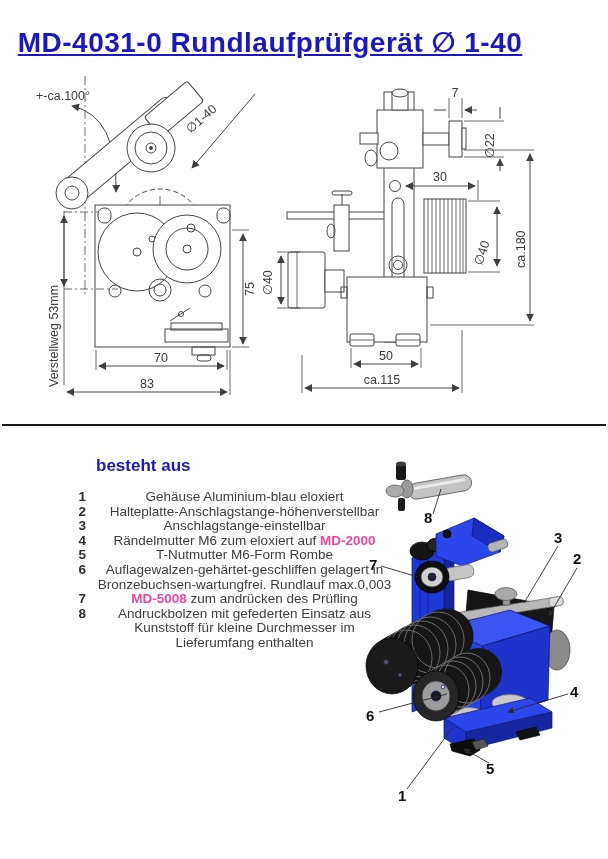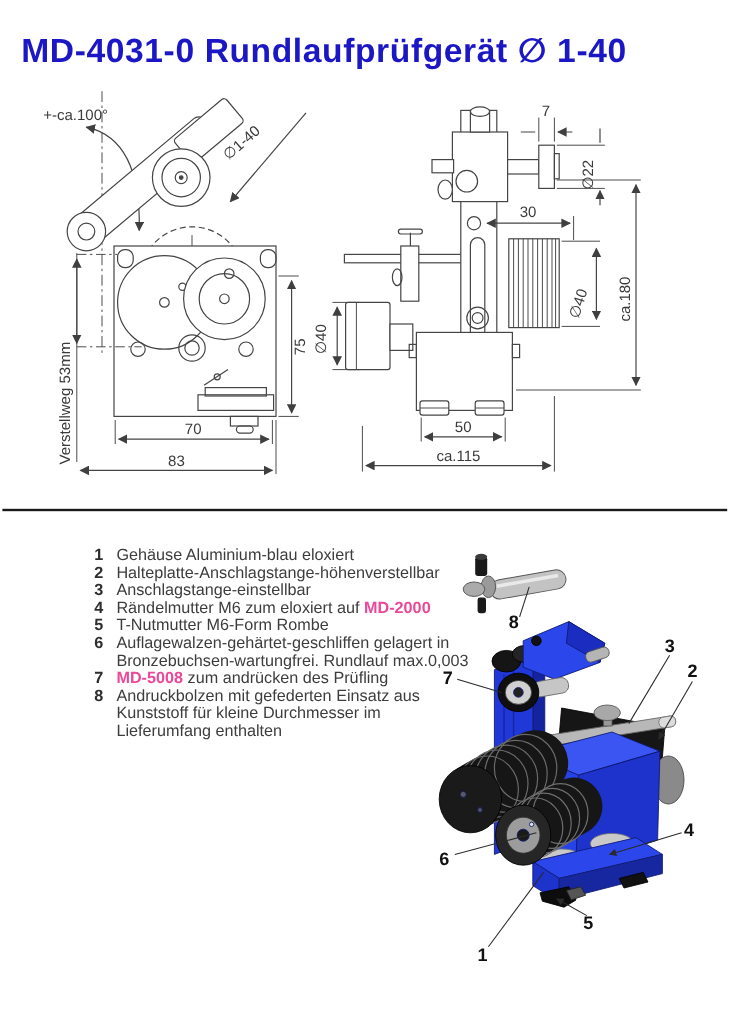--- a/index.html
+++ b/index.html
@@ -2,40 +2,40 @@
 <html><head>
 <meta charset="utf-8">
 <style>
   html,body{margin:0;padding:0;}
   body{
     width:608px;height:859px;position:relative;background:#ffffff;
     font-family:"Liberation Sans","DejaVu Sans",sans-serif;overflow:hidden;
   }
   .page-title{
     position:absolute;top:26px;left:0;width:540px;text-align:center;
-    font-size:28px;font-weight:bold;color:#1c17c4;letter-spacing:0.5px;
+    font-size:28px;font-weight:bold;color:#1c17c4;letter-spacing:0.5px;text-decoration:underline;
   }
   .divider{
     position:absolute;left:2px;top:424px;width:604px;height:2px;background:#1a1a1a;
   }
   .drawings-svg{position:absolute;left:0;top:66px;}
   .render-svg{position:absolute;left:353px;top:432px;}
   .parts{
     position:absolute;left:70px;top:456px;width:322px;color:#3d3d3d;
   }
   .parts-heading{
     margin-left:26px;font-size:17px;font-weight:bold;color:#1c17c4;margin-bottom:14px;
   }
   .pl-row{display:flex;align-items:flex-start;}
   .pl-num{
     width:16px;text-align:right;margin-right:11px;font-size:13.5px;
     font-weight:bold;color:#2e2e2e;line-height:14.6px;flex:none;
   }
   .pl-text{
-    font-size:13.5px;line-height:14.6px;color:#3d3d3d;width:310px;
+    font-size:13.5px;line-height:14.6px;color:#3d3d3d;width:310px;text-align:center;
   }
   .pl-text b{color:#ec4899;}
   svg text{font-family:"Liberation Sans","DejaVu Sans",sans-serif;}
   .dim{font-size:12.5px;fill:#3a3a3a;}
   .callout{font-size:15px;font-weight:bold;fill:#111111;}
 </style>
 </head>
 <body>
 
 <div class="page-title">MD-4031-0 Rundlaufprüfgerät ∅ 1-40</div>
@@ -180,20 +180,21 @@
   <text class="dim" transform="translate(482,266) rotate(-72)">∅40</text>
   <text class="dim" transform="translate(272,295) rotate(-90)">∅40</text>
   <text class="dim" transform="translate(525,268) rotate(-90)">ca.180</text>
   <text class="dim" x="386" y="360" text-anchor="middle">50</text>
   <text class="dim" x="382" y="384" text-anchor="middle">ca.115</text>
 </svg>
 
 <div class="divider"></div>
 
 <div class="parts">
+  <div class="parts-heading">besteht aus</div>
 
   <div class="pl-row">
     <span class="pl-num">1</span>
     <div class="pl-text"><span>Gehäuse Aluminium-blau eloxiert</span><b></b><span></span></div>
   </div>
   <div class="pl-row">
     <span class="pl-num">2</span>
     <div class="pl-text"><span>Halteplatte-Anschlagstange-höhenverstellbar</span><b></b><span></span></div>
   </div>
   <div class="pl-row">

